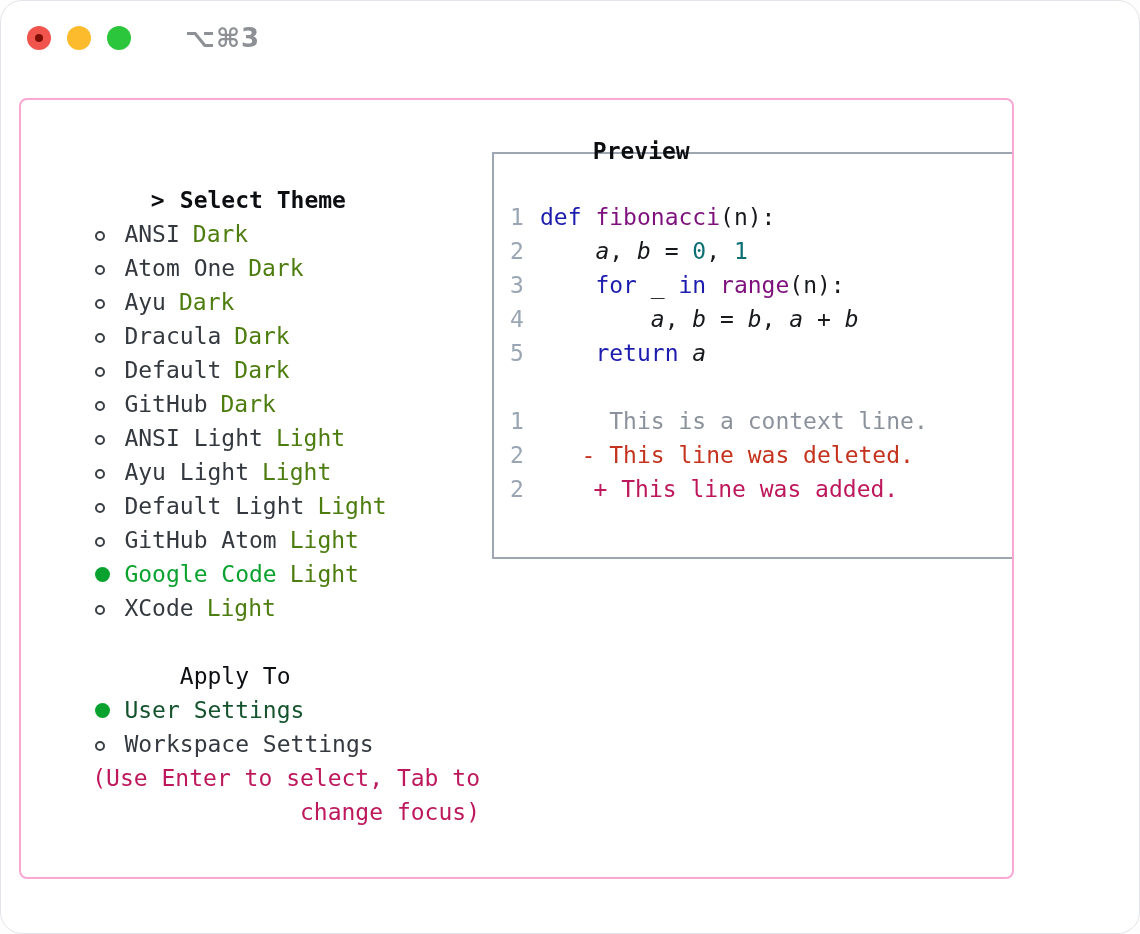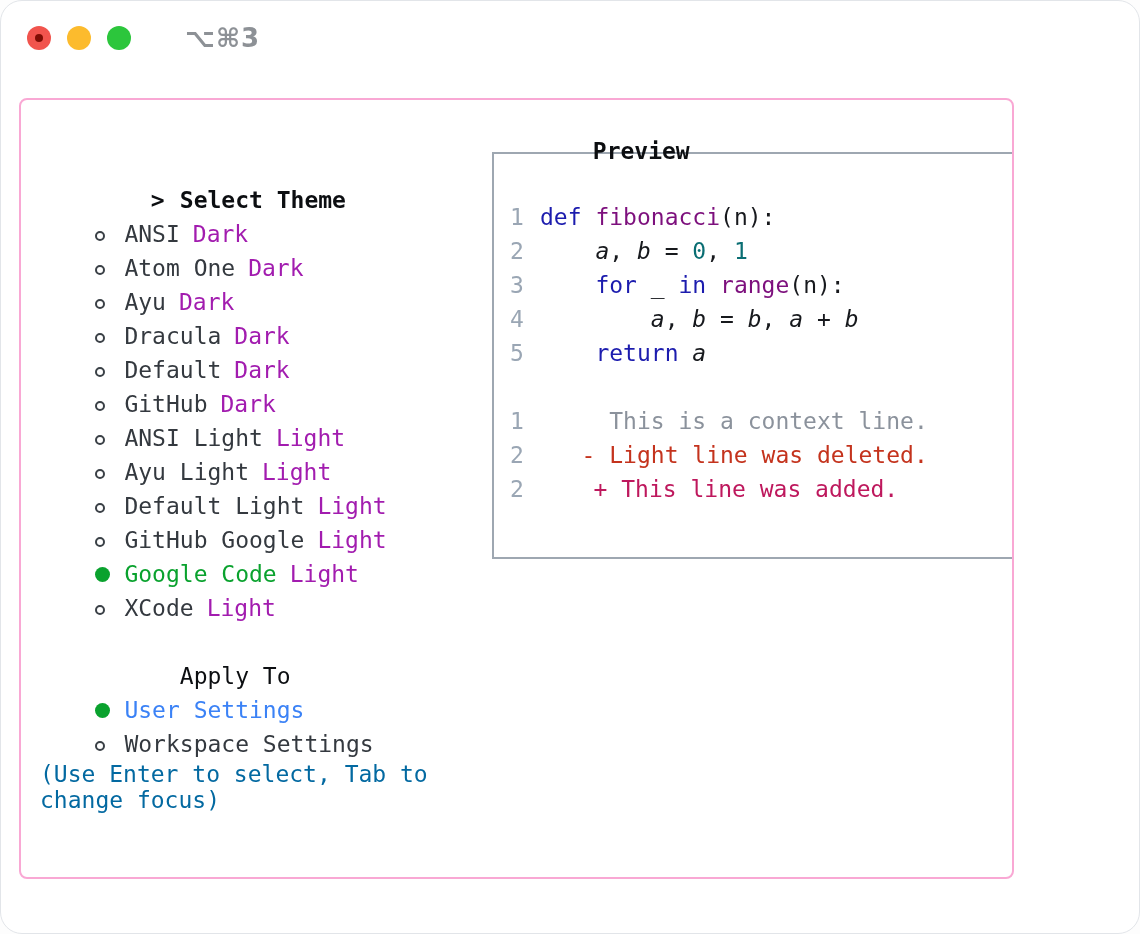--- a/index.html
+++ b/index.html
@@ -32,27 +32,27 @@
   .row { height:34px; line-height:34px; font-size:23px; white-space:pre; }
 
   
   .left-col { width:460px; padding:49px 0 0 19px; flex:none; }
   .marker { display:inline-block; width:29px; color:#0c0e11; font-weight:bold; }
   .hdr { font-weight:bold; color:#0c0e11; }
   .dot { display:inline-block; width:10px; height:10px; border:2.5px solid #3a4046;
     border-radius:50%; vertical-align:1px; }
   .dot.filled { width:15px; height:15px; border:none; background:#0aa22e; vertical-align:0; }
   .t-name { color:#34393f; }
-  .t-variant { color:#a21caf; margin-left:13px; }
+  .t-variant { color:#4d7c0f; margin-left:13px; }
   .row.selected .t-name { color:#0aa22e; }
   .opt-name { color:#34393f; }
-  .row.selected .opt-name { color:#3b82f6; }
+  .row.selected .opt-name { color:#14532d; }
   .spacer-line { height:34px; }
-  .help { margin-top:0; width:440px; font-size:23px; line-height:26px;
-    color:#0369a1; white-space:normal; }
+  .help { margin-top:0; width:440px; font-size:23px; line-height:34px;
+    color:#be185d; white-space:normal;text-align:right; }
 
   
   .right-col { flex:1; }
   .preview-hdr { margin-left:1px; }
   .preview-box { margin-left:11px; margin-top:18px; width:548px; height:407px;
     border:2px solid #9ea7b1; background:#fff; padding:46px 0 0 16px; overflow:hidden; }
   .lnum { display:inline-block; width:30px; color:#9aa6b4; }
   .tk-pl  { color:#17191d; }
   .tk-kw  { color:#1c1cae; }
   .tk-fn  { color:#7d107d; }
@@ -112,21 +112,21 @@
 
   <div class="row">
     <span class="marker"><span class="dot"></span></span><span class="t-name">Ayu Light</span><span class="t-variant">Light</span>
   </div>
 
   <div class="row">
     <span class="marker"><span class="dot"></span></span><span class="t-name">Default Light</span><span class="t-variant">Light</span>
   </div>
 
   <div class="row">
-    <span class="marker"><span class="dot"></span></span><span class="t-name">GitHub Google</span><span class="t-variant">Light</span>
+    <span class="marker"><span class="dot"></span></span><span class="t-name">GitHub Atom</span><span class="t-variant">Light</span>
   </div>
 
   <div class="row selected">
     <span class="marker"><span class="dot filled"></span></span><span class="t-name">Google Code</span><span class="t-variant">Light</span>
   </div>
 
   <div class="row">
     <span class="marker"><span class="dot"></span></span><span class="t-name">XCode</span><span class="t-variant">Light</span>
   </div>
 </div>
@@ -165,21 +165,21 @@
   <div class="row"><span class="lnum">3</span><span class="toks"><span class="tk-pl">    </span><span class="tk-kw">for</span><span class="tk-pl"> _ </span><span class="tk-kw">in</span><span class="tk-pl"> </span><span class="tk-fn">range</span><span class="tk-pl">(n):</span></span></div>
 
   <div class="row"><span class="lnum">4</span><span class="toks"><span class="tk-pl">        </span><span class="tk-var">a</span><span class="tk-pl">, </span><span class="tk-var">b</span><span class="tk-pl"> = </span><span class="tk-var">b</span><span class="tk-pl">, </span><span class="tk-var">a</span><span class="tk-pl"> + </span><span class="tk-var">b</span></span></div>
 
   <div class="row"><span class="lnum">5</span><span class="toks"><span class="tk-pl">    </span><span class="tk-kw">return</span><span class="tk-pl"> </span><span class="tk-var">a</span></span></div>
 </div>
         <div class="spacer-line"></div>
         <div id="diff-block">
   <div class="row"><span class="lnum">1</span><span>   </span><span class="d-text d-context">  This is a context line.</span></div>
 
-  <div class="row"><span class="lnum">2</span><span>   </span><span class="d-text d-deleted">- Light line was deleted.</span></div>
+  <div class="row"><span class="lnum">2</span><span>   </span><span class="d-text d-deleted">- This line was deleted.</span></div>
 
   <div class="row"><span class="lnum">2</span><span>   </span><span class="d-text d-added">+ This line was added.</span></div>
 </div>
       </div>
     </div>
 
   </div>
 </div>
 
 </body></html>

